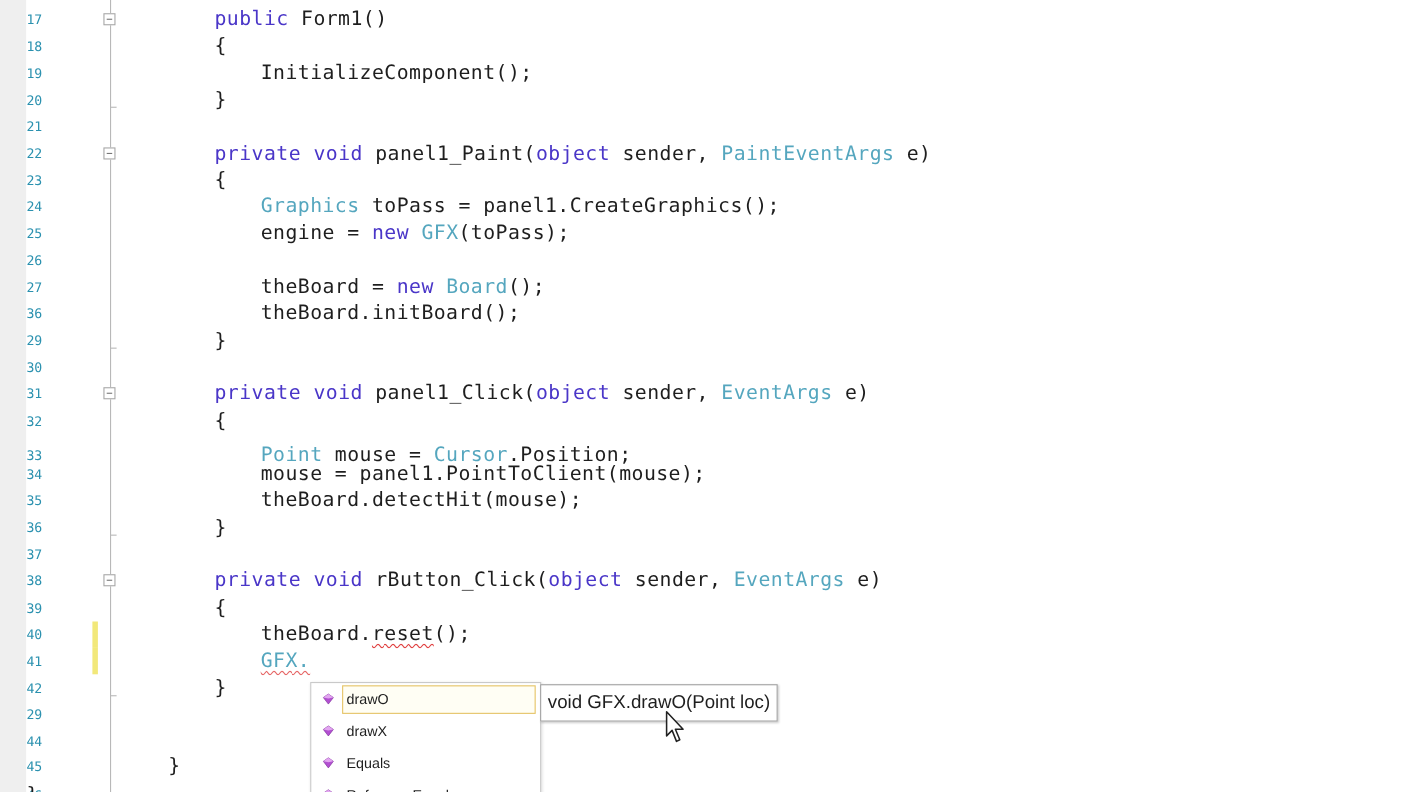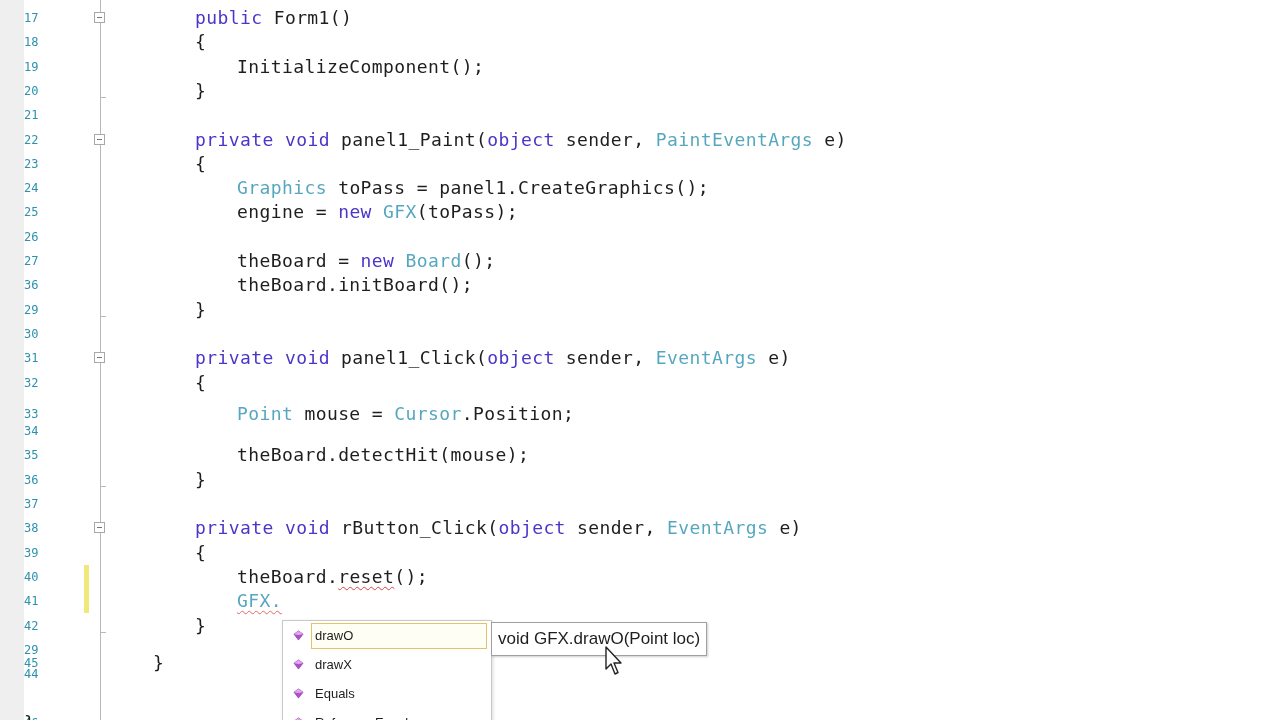--- a/index.html
+++ b/index.html
@@ -100,20 +100,21 @@
     <div class="line" style="top: 370.5px;">
       <span class="ln">32</span>
       <span class="code" style="left: 171px;"><span>{</span></span>
     </div>
     <div class="line" style="top: 402px;">
       <span class="ln">33</span>
       <span class="code" style="left: 213px;"><span class="ty">Point</span><span> mouse = </span><span class="ty">Cursor</span><span>.Position;</span></span>
     </div>
     <div class="line" style="top: 419.1px;">
       <span class="ln">34</span>
+      <span class="code" style="left: 213px;"><span>mouse = panel1.PointToClient(mouse);</span></span>
     </div>
     <div class="line" style="top: 443.4px; padding-left: 34px;">
       <span class="ln">35</span>
       <span class="code" style="left: 213px;"><span>theBoard.detectHit(mouse);</span></span>
     </div>
     <div class="line" style="top: 467.7px;">
       <span class="ln">36</span>
       <span class="code" style="left: 171px;"><span>}</span></span>
     </div>
     <div class="line" style="top: 492px;">
@@ -144,21 +145,21 @@
       <span class="code" style="left: 171px;"><span>}</span></span>
     </div>
     <div class="line" style="top: 637.8px;">
       <span class="ln">29</span>
       <span class="code" style="left: 0px;"></span>
     </div>
     <div class="line" style="top: 662.1px;">
       <span class="ln">44</span>
       <span class="code" style="left: 0px;"></span>
     </div>
-    <div class="line" style="top: 651px; text-decoration: underline;">
+    <div class="line" style="top: 685px; text-decoration: underline;">
       <span class="ln">45</span>
       <span class="code" style="left: 129px;"><span>}</span></span>
     </div>
     <div class="line" style="top: 710.7px;">
       <span class="ln">46</span>
       <span class="code" style="left: 0px;"><span>}</span></span>
     </div>
     <div class="fold-tick" style="top: 96.9px;"></div>
     <div class="fold-tick" style="top: 315.6px;"></div>
     <div class="fold-tick" style="top: 485.7px;"></div>

